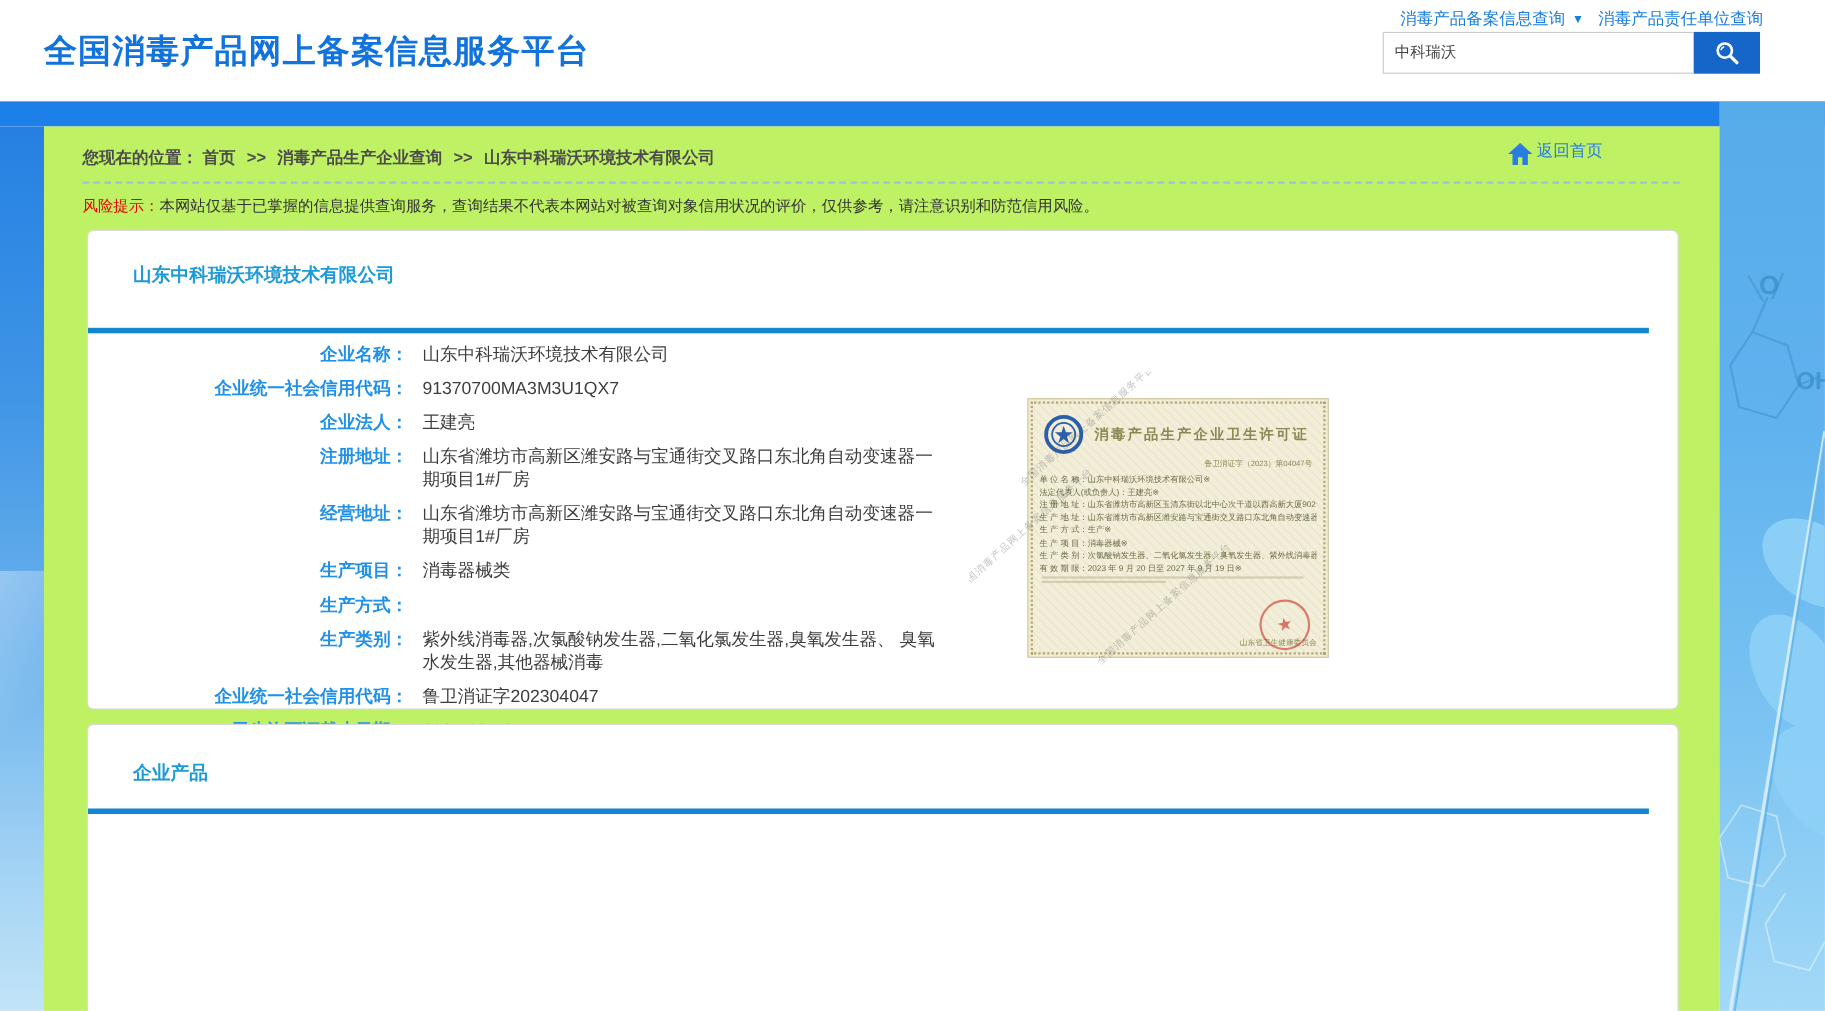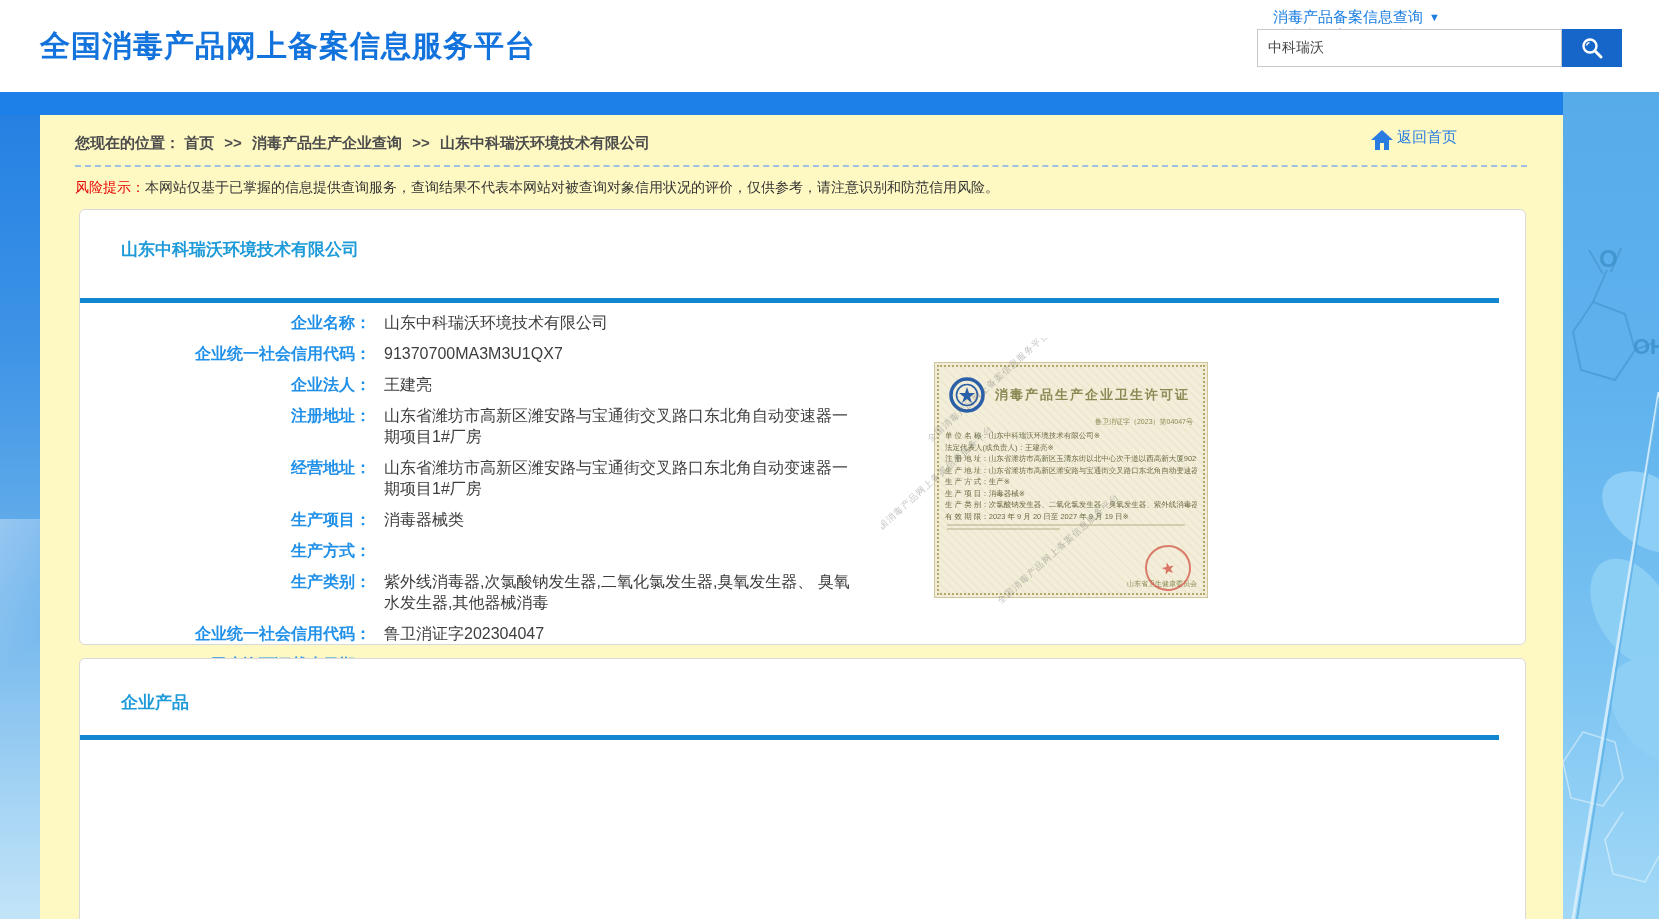--- a/index.html
+++ b/index.html
@@ -16,29 +16,29 @@
   .bg-left{position:absolute;left:0;top:115px;width:40px;height:804px;
     background:linear-gradient(180deg,#2580e2 0%,#3f95e6 30%,#6fb4ec 60%,#a5d4f4 85%,#c2e4f8 100%);}
   .bg-left::after{content:"";position:absolute;left:0;bottom:180px;width:40px;height:220px;
     background:linear-gradient(135deg,rgba(255,255,255,.35),rgba(255,255,255,0) 60%);}
   .bg-right{position:absolute;left:1563px;top:92px;width:96px;height:827px;overflow:hidden;
     background:linear-gradient(180deg,#56abe9 0%,#5fb2ee 35%,#7cc4f2 70%,#a3d9f7 100%);}
 
   
   .header{position:absolute;left:0;top:0;width:1659px;height:92px;background:#fff;}
   .site-title{position:absolute;left:40px;top:26px;font-size:30px;font-weight:bold;color:var(--accent);letter-spacing:1px;}
-  .top-nav{position:absolute;left:1273px;top:8px;width:330px;display:flex;justify-content:space-between;font-size:15px;flex-direction:column;}
+  .top-nav{position:absolute;left:1273px;top:8px;width:330px;display:flex;justify-content:space-between;font-size:15px;}
   .top-nav a{color:var(--link);text-decoration:none;white-space:nowrap;cursor:pointer;}
   .caret{display:inline-block;margin-left:6px;font-size:11px;color:var(--link);transform:translateY(-1px);}
   .search{position:absolute;left:1257px;top:29px;display:flex;height:38px;}
-  .search input{width:305px;height:38px;border:1px solid #c9c9c9;padding:0 10px;font-size:14px;color:#444;outline:none;font-family:inherit;}
+  .search input{width:283px;height:38px;border:1px solid #c9c9c9;padding:0 10px;font-size:14px;color:#444;outline:none;font-family:inherit;}
   .search button{width:60px;height:38px;border:none;background:var(--btn);cursor:pointer;display:flex;align-items:center;justify-content:center;}
 
   
-  .main{position:absolute;left:40px;top:115px;width:1523px;height:804px;background:#fef9c3;overflow:hidden;}
+  .main{position:absolute;left:40px;top:115px;width:1523px;height:804px;background:#bef264;overflow:hidden;}
 
   .breadcrumb{position:absolute;left:35px;top:19px;font-size:15px;font-weight:bold;color:#4c4c4c;}
   .breadcrumb a{color:#4c4c4c;text-decoration:none;cursor:pointer;}
   .breadcrumb .sep{margin:0 6px;}
   .back-home{position:absolute;right:106px;top:13px;display:flex;align-items:flex-start;color:#2a7de0;font-size:15px;text-decoration:none;cursor:pointer;}
   .back-home svg{margin-right:2px;}
   .dashed{position:absolute;left:35px;top:50px;width:1452px;border-top:2px dashed #9fc0e0;}
   .risk{position:absolute;left:35px;top:64px;font-size:14px;color:#333;}
   .risk .risk-label{color:var(--risk);}
 

